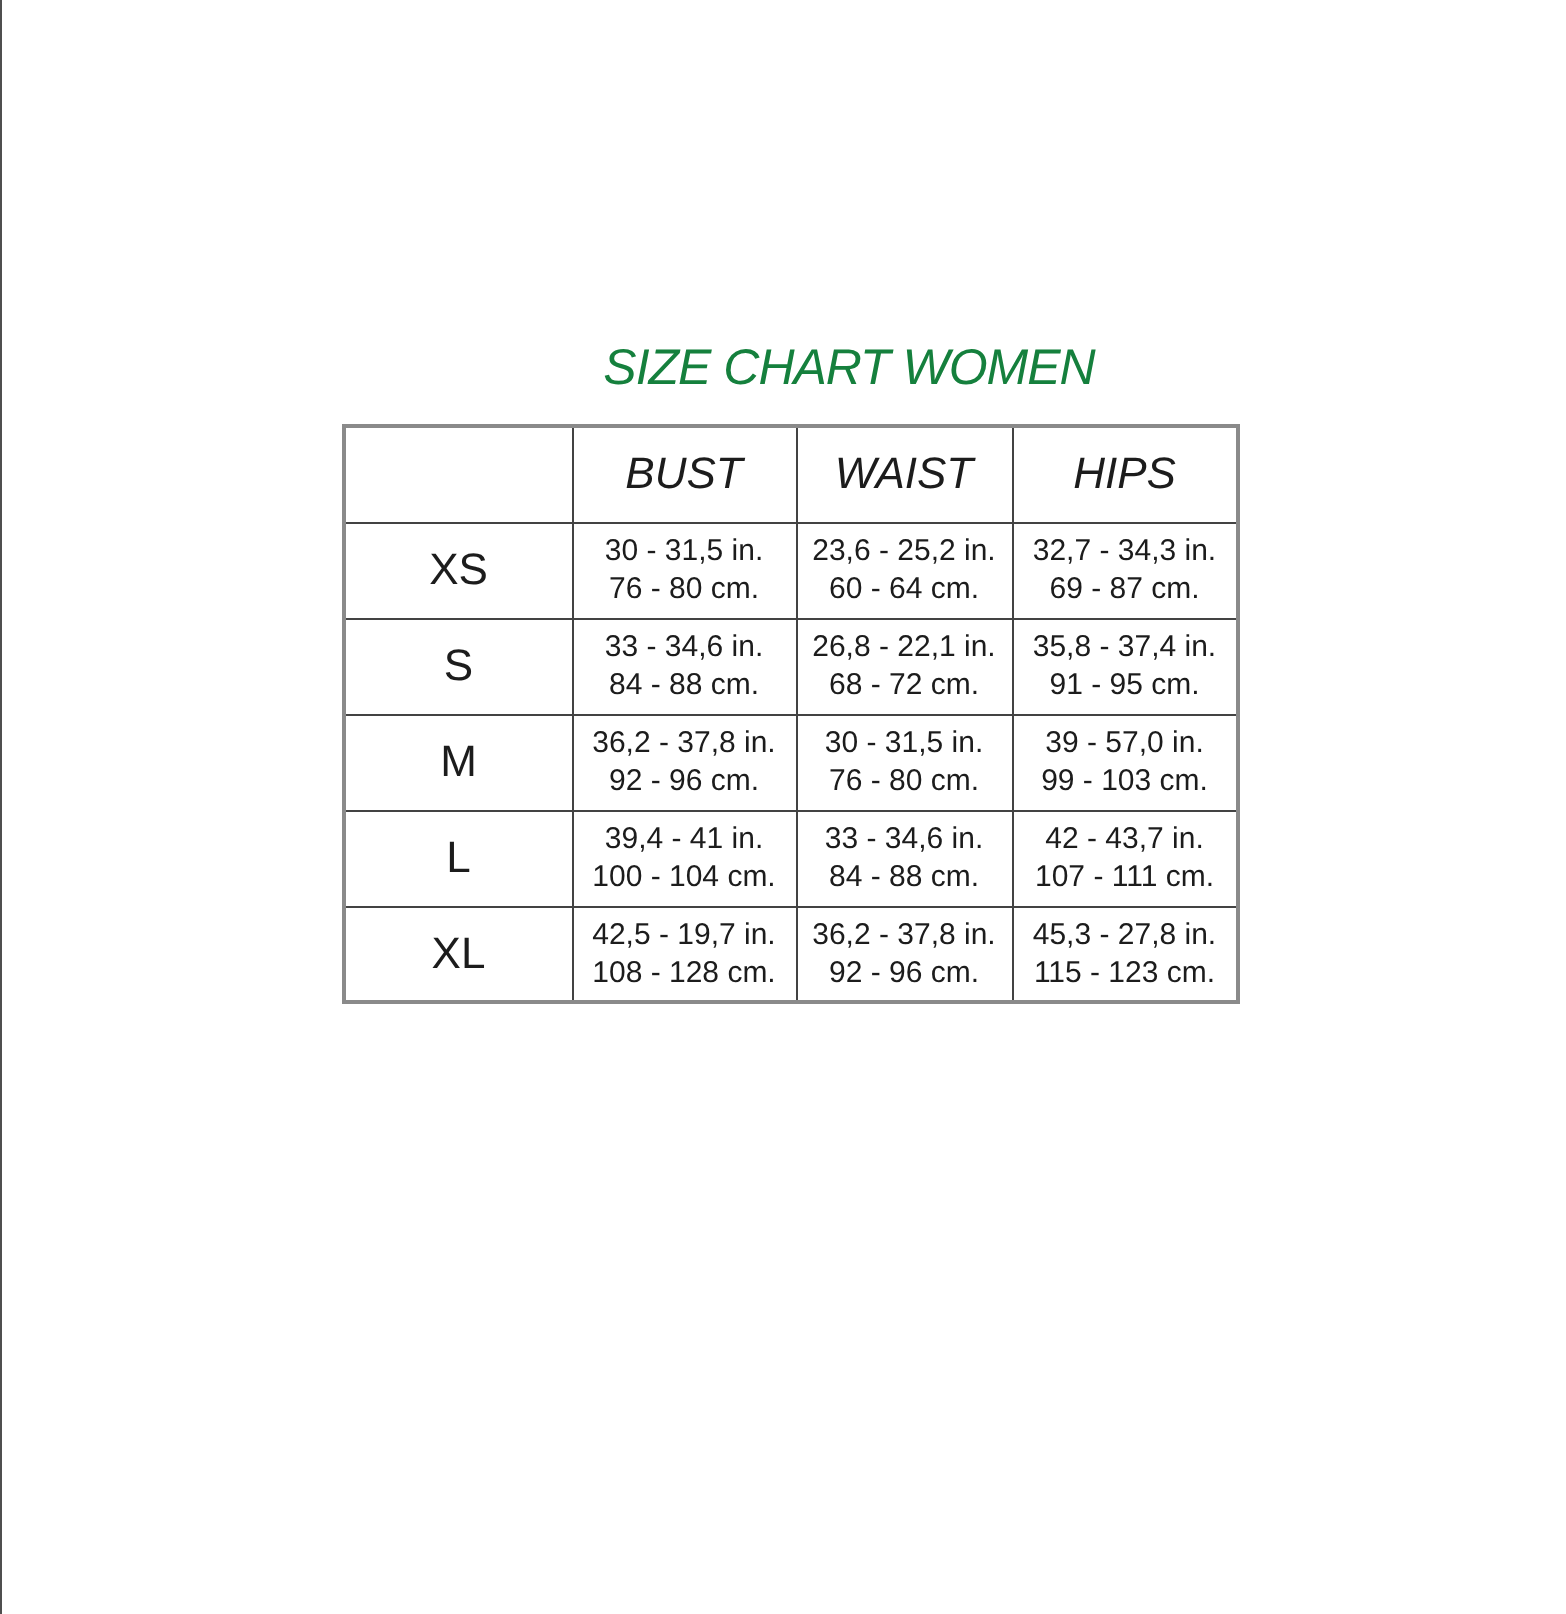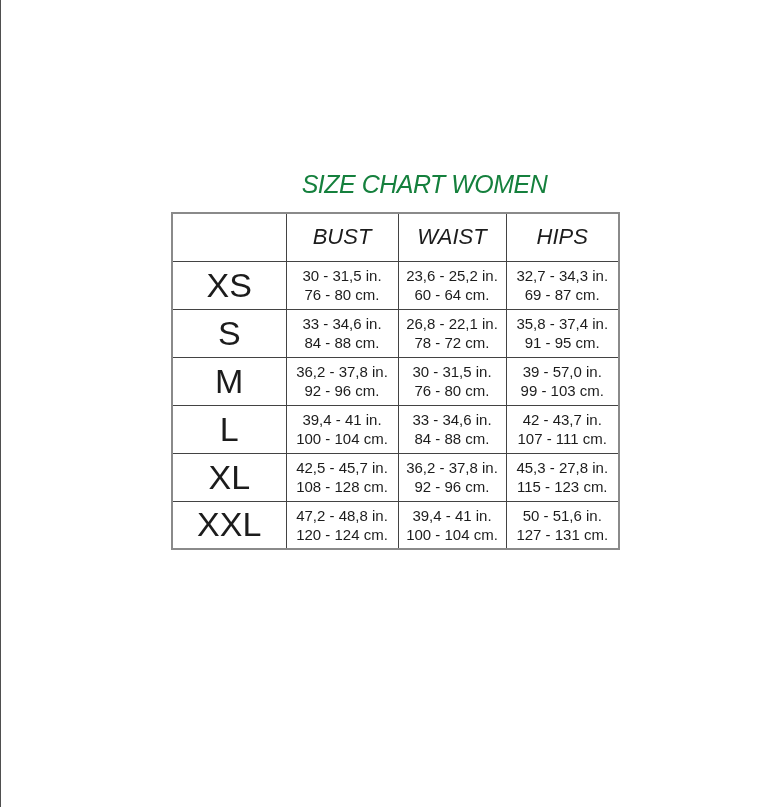--- a/index.html
+++ b/index.html
@@ -54,21 +54,21 @@
   }
   tr.header-row { height: 48px; }
   tr.data-row { height: 48px; }
   th.col-header {
     font-style: italic;
     font-weight: normal;
     font-size: 22px;
     color: #1c1c1c;
   }
   td.size-cell {
-    font-size: 34px;
+    font-size: 22px;
     color: #1c1c1c;
   }
   td.measure-cell div {
     font-size: 15px;
     line-height: 19px;
     color: #1c1c1c;
   }
 </style>
 </head>
 <body>
@@ -110,21 +110,21 @@
   </tr>
 
   <tr class="data-row">
     <td class="size-cell">S</td>
     <td class="measure-cell">
       <div>33 - 34,6 in.</div>
       <div>84 - 88 cm.</div>
     </td>
     <td class="measure-cell">
       <div>26,8 - 22,1 in.</div>
-      <div>78 - 72 cm.</div>
+      <div>68 - 72 cm.</div>
     </td>
     <td class="measure-cell">
       <div>35,8 - 37,4 in.</div>
       <div>91 - 95 cm.</div>
     </td>
   </tr>
 
   <tr class="data-row">
     <td class="size-cell">M</td>
     <td class="measure-cell">
@@ -153,42 +153,27 @@
     </td>
     <td class="measure-cell">
       <div>42 - 43,7 in.</div>
       <div>107 - 111 cm.</div>
     </td>
   </tr>
 
   <tr class="data-row">
     <td class="size-cell">XL</td>
     <td class="measure-cell">
-      <div>42,5 - 45,7 in.</div>
+      <div>42,5 - 19,7 in.</div>
       <div>108 - 128 cm.</div>
     </td>
     <td class="measure-cell">
       <div>36,2 - 37,8 in.</div>
       <div>92 - 96 cm.</div>
     </td>
     <td class="measure-cell">
       <div>45,3 - 27,8 in.</div>
       <div>115 - 123 cm.</div>
     </td>
   </tr>
 
-  <tr class="data-row">
-    <td class="size-cell">XXL</td>
-    <td class="measure-cell">
-      <div>47,2 - 48,8 in.</div>
-      <div>120 - 124 cm.</div>
-    </td>
-    <td class="measure-cell">
-      <div>39,4 - 41 in.</div>
-      <div>100 - 104 cm.</div>
-    </td>
-    <td class="measure-cell">
-      <div>50 - 51,6 in.</div>
-      <div>127 - 131 cm.</div>
-    </td>
-  </tr>
 </tbody>
 </table>
 
 </body></html>

